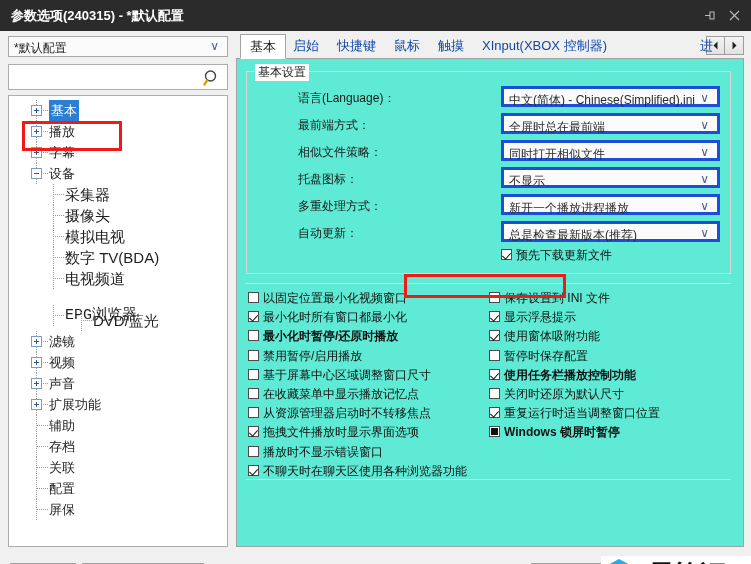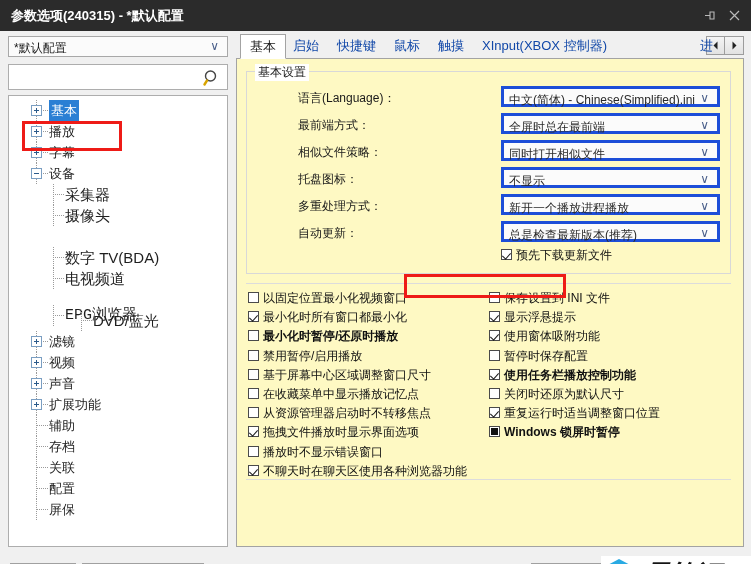--- a/index.html
+++ b/index.html
@@ -72,21 +72,21 @@
     z-index:3;
   }
   .tabarrows{position:absolute;right:0;top:2px;display:flex;}
   .tabarrow{
     width:19px;height:19px;background:linear-gradient(#f4f4f4,#e2e2e2);
     border:1px solid #9d9d9d;box-sizing:border-box;display:flex;align-items:center;justify-content:center;
   }
   .tabarrow + .tabarrow{border-left:0;}
 
   .tabbody{
-    position:absolute;left:0;top:24px;width:508px;height:489px;background:#fef9c3;
+    position:absolute;left:0;top:24px;width:508px;height:489px;background:#5eead4;
     border:1px solid #a3a3a3;box-sizing:border-box;
   }
 
   .group{position:absolute;left:9px;top:12px;width:485px;height:203px;border:1px solid #d8d8d8;box-sizing:border-box;}
   .group-title{position:absolute;left:8px;top:-8px;background:#ffffff;padding:0 3px;font-size:12px;color:#1a1a1a;}
 
   .row{position:absolute;left:0;width:100%;height:24px;}
   .row .rlabel{position:absolute;right:232px;top:4px;width:200px;text-align:left;font-size:12px;color:#1a1a1a;white-space:nowrap;}
   .row .rcombo{
     position:absolute;left:254px;top:0;width:219px;height:21px;background:#fbfbfb;
@@ -203,20 +203,25 @@
         </div>
         <div class="tnode child" style="position: absolute; left: 0px; top: 88px; width: 100%;">
           <span class="vline deep"></span>
           <span class="hstub deep"></span>
           <span class="lbl">采集器</span>
         </div>
         <div class="tnode child" style="position: absolute; left: 0px; top: 109px; width: 100%;">
           <span class="vline deep"></span>
           <span class="hstub deep"></span>
           <span class="lbl">摄像头</span>
+        </div>
+        <div class="tnode child" style="position: absolute; left: 0px; top: 130px; width: 100%;">
+          <span class="vline deep"></span>
+          <span class="hstub deep"></span>
+          <span class="lbl">模拟电视</span>
         </div>
         <div class="tnode child" style="position: absolute; left: 0px; top: 151px; width: 100%;">
           <span class="vline deep"></span>
           <span class="hstub deep"></span>
           <span class="lbl">数字 TV(BDA)</span>
         </div>
         <div class="tnode child" style="position: absolute; left: 0px; top: 172px; width: 100%;">
           <span class="vline deep"></span>
           <span class="hstub deep"></span>
           <span class="lbl">电视频道</span>

